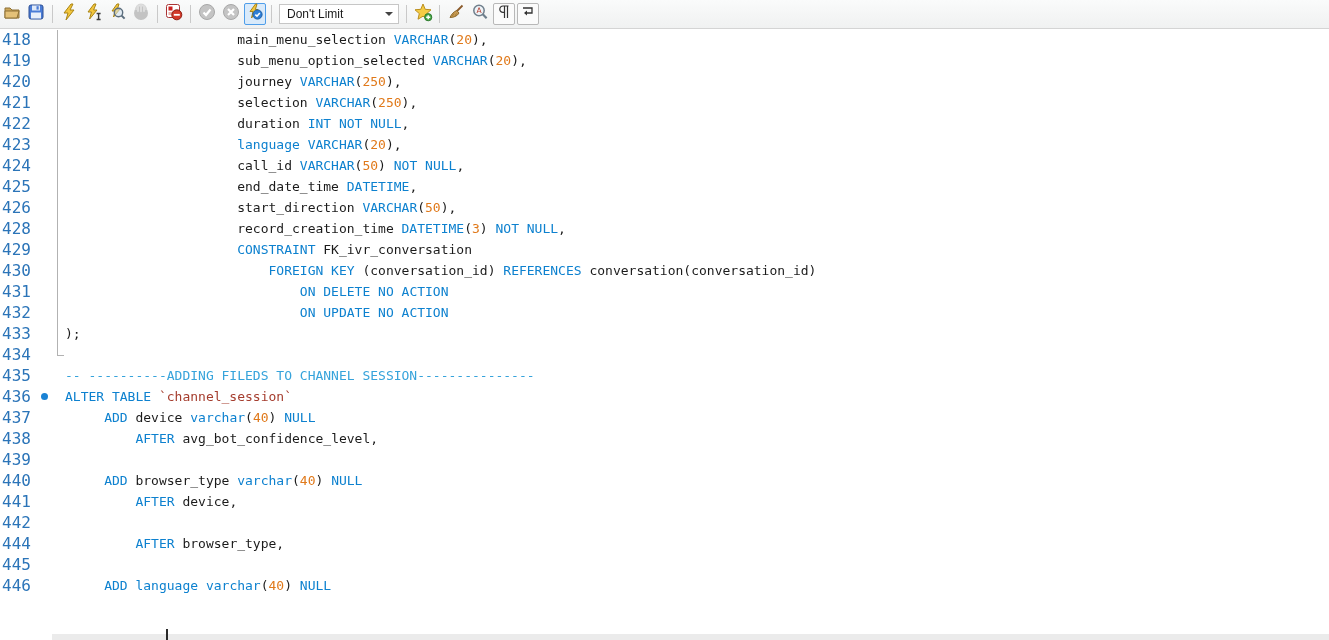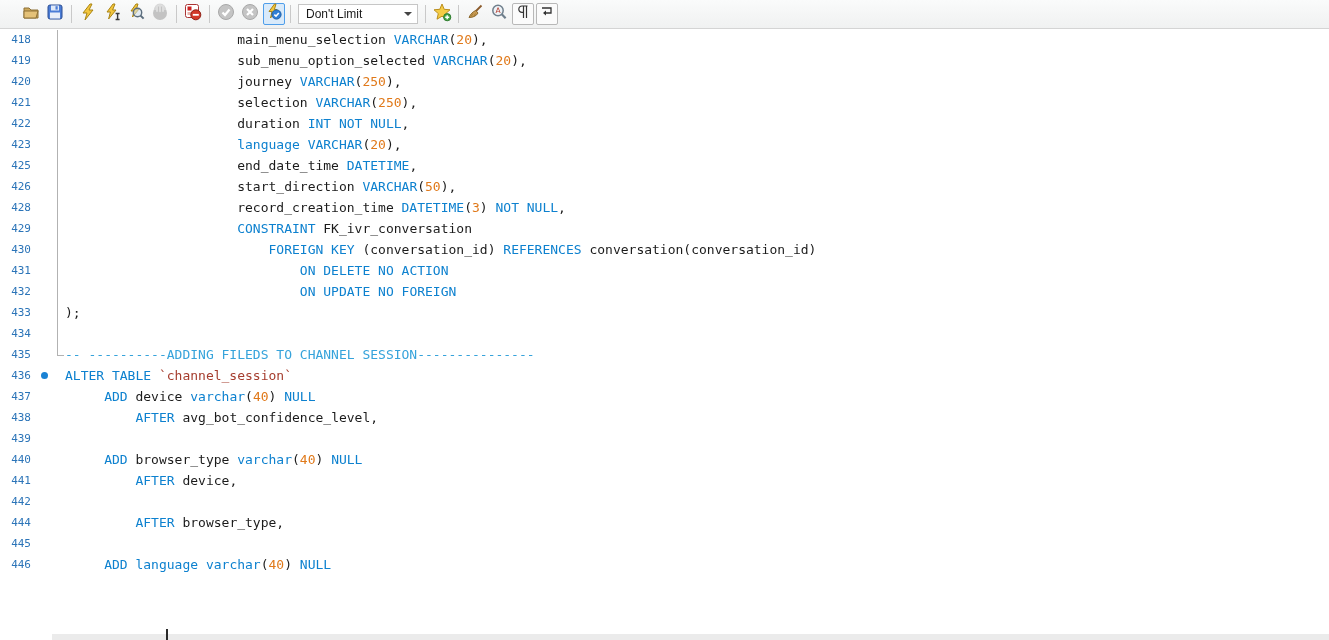--- a/index.html
+++ b/index.html
@@ -3,39 +3,39 @@
 <meta charset="utf-8">
 <style>
   html,body{margin:0;padding:0;background:#fff;}
   body{width:1329px;height:640px;overflow:hidden;font-family:"Liberation Sans",sans-serif;position:relative;}
 
   
   .toolbar{
     height:29px;display:flex;align-items:center;
     background:linear-gradient(#fafbfb,#f0f1f1);
     border-bottom:1px solid #d4d4d4;
-    padding-left:19px;box-sizing:border-box;
+    padding-left:0;box-sizing:border-box;
   }
   .tbtn{width:22px;height:22px;display:flex;align-items:center;justify-content:center;
     margin:0 1px;border:1px solid transparent;border-radius:2px;box-sizing:border-box;}
   .tbtn.toggled{border:1px solid #4f9eea;background:#d9eafa;}
   .tbtn.boxed{border:1px solid #b8b8b8;background:#fbfbfb;}
   .tsep{width:1px;height:18px;background:#c9c9c9;margin:0 4px;}
   .limit-combo{display:flex;align-items:center;justify-content:space-between;
     width:120px;height:20px;background:#fff;border:1px solid #c6c6c6;
     margin:0 3px;padding:0 5px 0 7px;box-sizing:border-box;}
   .limit-combo .val{font-size:12px;color:#1a1a1a;}
   .combo-arrow{width:0;height:0;border-left:4px solid transparent;border-right:4px solid transparent;border-top:4px solid #444;}
   .gray{filter:grayscale(100%) opacity(.55);}
 
   
   .editor{position:absolute;left:0;top:29px;right:0;bottom:0;background:#fff;}
   .ed-line{display:flex;height:21px;line-height:21px;white-space:pre;}
   .ln-num{width:34px;flex:0 0 34px;text-align:right;padding-right:3px;box-sizing:border-box;
-    font-family:"DejaVu Sans Mono",monospace;font-size:11px;color:#2b74b8;}
+    font-family:"DejaVu Sans Mono",monospace;font-size:16px;color:#2b74b8;}
   .ln-marker{width:31px;flex:0 0 31px;position:relative;}
   .stmt-dot{position:absolute;left:7px;top:7px;width:7px;height:7px;border-radius:50%;background:#1a82d4;}
   .ln-code{flex:1;font-family:"DejaVu Sans Mono",monospace;font-size:13px;color:#1b1b1b;white-space:pre;}
   .tk-k{color:#0d81cf;}
   .tk-n{color:#e0791a;}
   .tk-c{color:#36a3db;}
   .tk-q{color:#a53d2e;}
 
   .fold-guide{position:absolute;left:57px;top:1px;width:6px;height:325px;
     border-left:1px solid #b2b2b2;border-bottom:1px solid #b2b2b2;}
@@ -204,27 +204,28 @@
 
 <div class="editor">
   <div class="fold-guide"></div>
   <div id="code-lines">
       <div class="ed-line"><span class="ln-num">418</span><span class="ln-marker"></span><span class="ln-code"><span>                      main_menu_selection </span><span class="tk-k">VARCHAR</span><span>(</span><span class="tk-n">20</span><span>),</span></span></div>
       <div class="ed-line"><span class="ln-num">419</span><span class="ln-marker"></span><span class="ln-code"><span>                      sub_menu_option_selected </span><span class="tk-k">VARCHAR</span><span>(</span><span class="tk-n">20</span><span>),</span></span></div>
       <div class="ed-line"><span class="ln-num">420</span><span class="ln-marker"></span><span class="ln-code"><span>                      journey </span><span class="tk-k">VARCHAR</span><span>(</span><span class="tk-n">250</span><span>),</span></span></div>
       <div class="ed-line"><span class="ln-num">421</span><span class="ln-marker"></span><span class="ln-code"><span>                      selection </span><span class="tk-k">VARCHAR</span><span>(</span><span class="tk-n">250</span><span>),</span></span></div>
       <div class="ed-line"><span class="ln-num">422</span><span class="ln-marker"></span><span class="ln-code"><span>                      duration </span><span class="tk-k">INT NOT NULL</span><span>,</span></span></div>
       <div class="ed-line"><span class="ln-num">423</span><span class="ln-marker"></span><span class="ln-code"><span>                      </span><span class="tk-k">language</span><span> </span><span class="tk-k">VARCHAR</span><span>(</span><span class="tk-n">20</span><span>),</span></span></div>
+      <div class="ed-line"><span class="ln-num">424</span><span class="ln-marker"></span><span class="ln-code"><span>                      call_id </span><span class="tk-k">VARCHAR</span><span>(</span><span class="tk-n">50</span><span>) </span><span class="tk-k">NOT NULL</span><span>,</span></span></div>
       <div class="ed-line"><span class="ln-num">425</span><span class="ln-marker"></span><span class="ln-code"><span>                      end_date_time </span><span class="tk-k">DATETIME</span><span>,</span></span></div>
       <div class="ed-line"><span class="ln-num">426</span><span class="ln-marker"></span><span class="ln-code"><span>                      start_direction </span><span class="tk-k">VARCHAR</span><span>(</span><span class="tk-n">50</span><span>),</span></span></div>
       <div class="ed-line"><span class="ln-num">428</span><span class="ln-marker"></span><span class="ln-code"><span>                      record_creation_time </span><span class="tk-k">DATETIME</span><span>(</span><span class="tk-n">3</span><span>) </span><span class="tk-k">NOT NULL</span><span>,</span></span></div>
       <div class="ed-line"><span class="ln-num">429</span><span class="ln-marker"></span><span class="ln-code"><span>                      </span><span class="tk-k">CONSTRAINT</span><span> FK_ivr_conversation</span></span></div>
       <div class="ed-line"><span class="ln-num">430</span><span class="ln-marker"></span><span class="ln-code"><span>                          </span><span class="tk-k">FOREIGN KEY</span><span> (conversation_id) </span><span class="tk-k">REFERENCES</span><span> conversation(conversation_id)</span></span></div>
       <div class="ed-line"><span class="ln-num">431</span><span class="ln-marker"></span><span class="ln-code"><span>                              </span><span class="tk-k">ON DELETE NO ACTION</span></span></div>
-      <div class="ed-line"><span class="ln-num">432</span><span class="ln-marker"></span><span class="ln-code"><span>                              </span><span class="tk-k">ON UPDATE NO FOREIGN</span></span></div>
+      <div class="ed-line"><span class="ln-num">432</span><span class="ln-marker"></span><span class="ln-code"><span>                              </span><span class="tk-k">ON UPDATE NO ACTION</span></span></div>
       <div class="ed-line"><span class="ln-num">433</span><span class="ln-marker"></span><span class="ln-code"><span>);</span></span></div>
       <div class="ed-line"><span class="ln-num">434</span><span class="ln-marker"></span><span class="ln-code"></span></div>
       <div class="ed-line"><span class="ln-num">435</span><span class="ln-marker"></span><span class="ln-code"><span class="tk-c">-- ----------ADDING FILEDS TO CHANNEL SESSION---------------</span></span></div>
       <div class="ed-line"><span class="ln-num">436</span><span class="ln-marker"><span class="stmt-dot"></span></span><span class="ln-code"><span class="tk-k">ALTER TABLE</span><span> </span><span class="tk-q">`channel_session`</span></span></div>
       <div class="ed-line"><span class="ln-num">437</span><span class="ln-marker"></span><span class="ln-code"><span>     </span><span class="tk-k">ADD</span><span> device </span><span class="tk-k">varchar</span><span>(</span><span class="tk-n">40</span><span>) </span><span class="tk-k">NULL</span></span></div>
       <div class="ed-line"><span class="ln-num">438</span><span class="ln-marker"></span><span class="ln-code"><span>         </span><span class="tk-k">AFTER</span><span> avg_bot_confidence_level,</span></span></div>
       <div class="ed-line"><span class="ln-num">439</span><span class="ln-marker"></span><span class="ln-code"></span></div>
       <div class="ed-line"><span class="ln-num">440</span><span class="ln-marker"></span><span class="ln-code"><span>     </span><span class="tk-k">ADD</span><span> browser_type </span><span class="tk-k">varchar</span><span>(</span><span class="tk-n">40</span><span>) </span><span class="tk-k">NULL</span></span></div>
       <div class="ed-line"><span class="ln-num">441</span><span class="ln-marker"></span><span class="ln-code"><span>         </span><span class="tk-k">AFTER</span><span> device,</span></span></div>
       <div class="ed-line"><span class="ln-num">442</span><span class="ln-marker"></span><span class="ln-code"></span></div>

